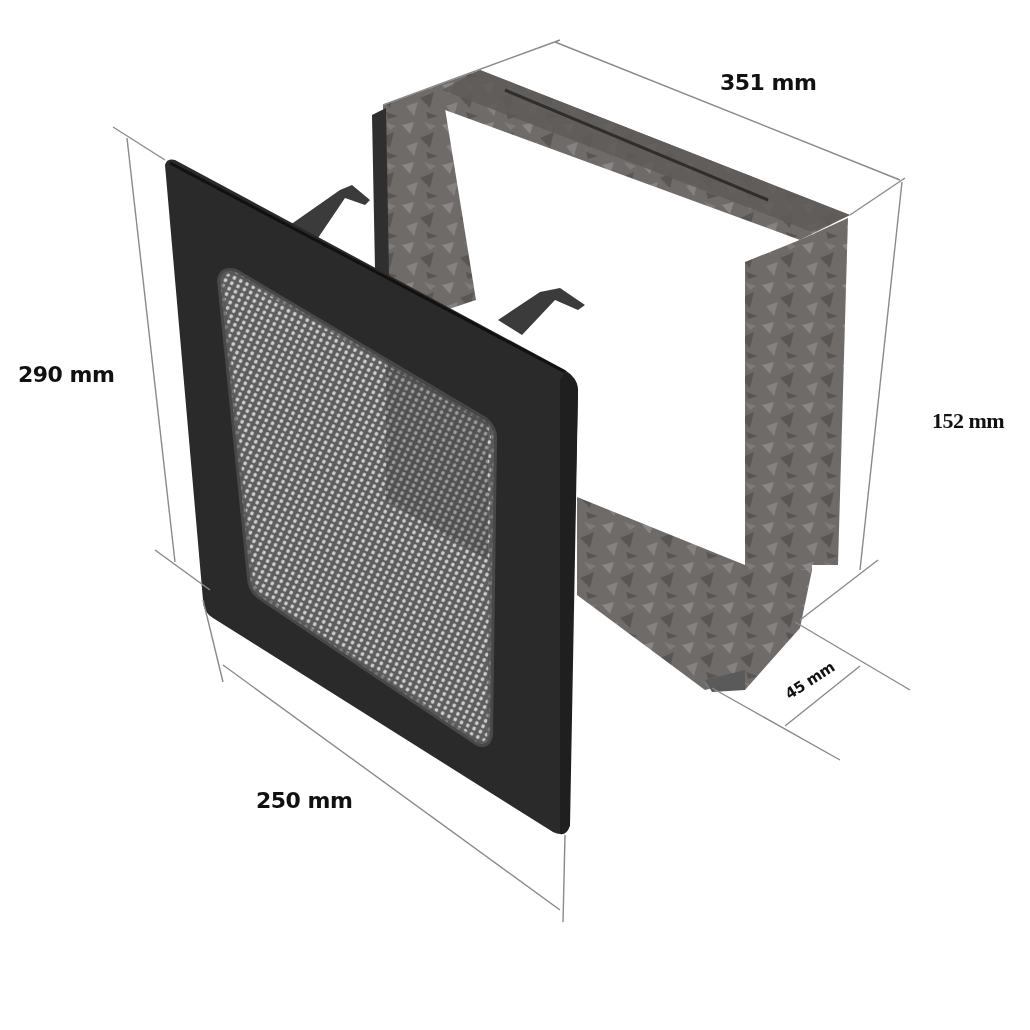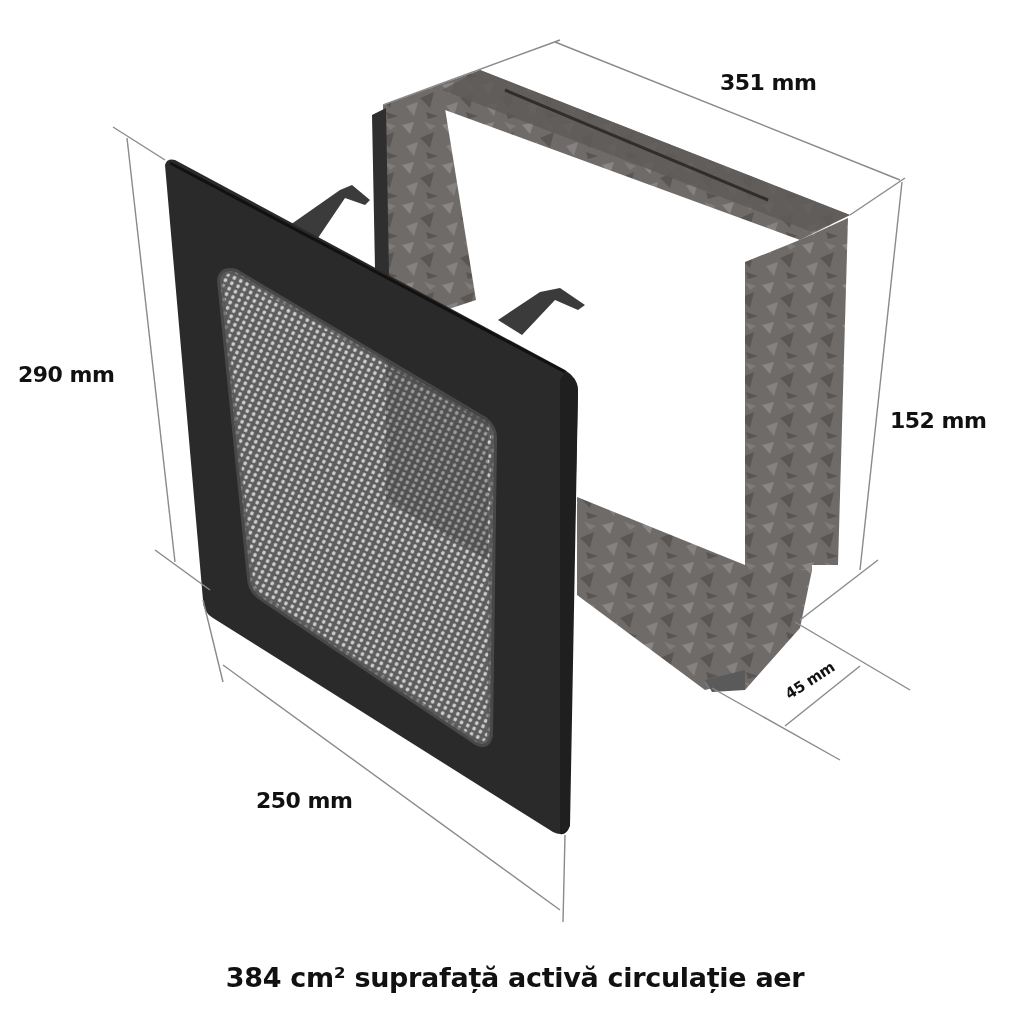--- a/index.html
+++ b/index.html
@@ -4,21 +4,21 @@
   <style>
     html, body { margin: 0; padding: 0; background: #ffffff; }
     body { width: 1030px; height: 1030px; position: relative; overflow: hidden;
            font-family: "DejaVu Sans", "Liberation Sans", sans-serif; }
     #stage { position: absolute; left: 0; top: 0; width: 1030px; height: 1030px; }
     .dim-label { position: absolute; font-weight: bold; color: #111111;
                  font-size: 22px; letter-spacing: -0.5px; white-space: nowrap;
                  font-family: "DejaVu Sans", sans-serif; }
     #label-351 { left: 720px; top: 70px; }
     #label-170 { left: 18px; top: 362px; }
-    #label-152 { left: 890px; top: 408px; }
+    #label-152 { left: 932px; top: 408px; font-family: Liberation Serif, serif; }
     #label-370 { left: 256px; top: 788px; }
     #label-45 { left: 782px; top: 688px; font-size: 15px; transform: rotate(-33deg);
                 transform-origin: left top; }
     #caption { position: absolute; left: 0; width: 1030px; top: 962px; text-align: center;
                font-weight: bold; font-size: 27px; color: #111111; letter-spacing: -0.3px;
                font-family: "DejaVu Sans", sans-serif; }
   </style>
 </head>
 <body>
 
@@ -99,14 +99,13 @@
       <line x1="785" y1="726" x2="860" y2="666"></line>
     </g>
   </svg>
 
   <div class="dim-label" id="label-351">351 mm</div>
   <div class="dim-label" id="label-170">290 mm</div>
   <div class="dim-label" id="label-152">152 mm</div>
   <div class="dim-label" id="label-370">250 mm</div>
   <div class="dim-label" id="label-45">45 mm</div>
 
-  <div id="caption">384 cm² suprafață activă circulație aer</div>
 </div>
 
 </body></html>

